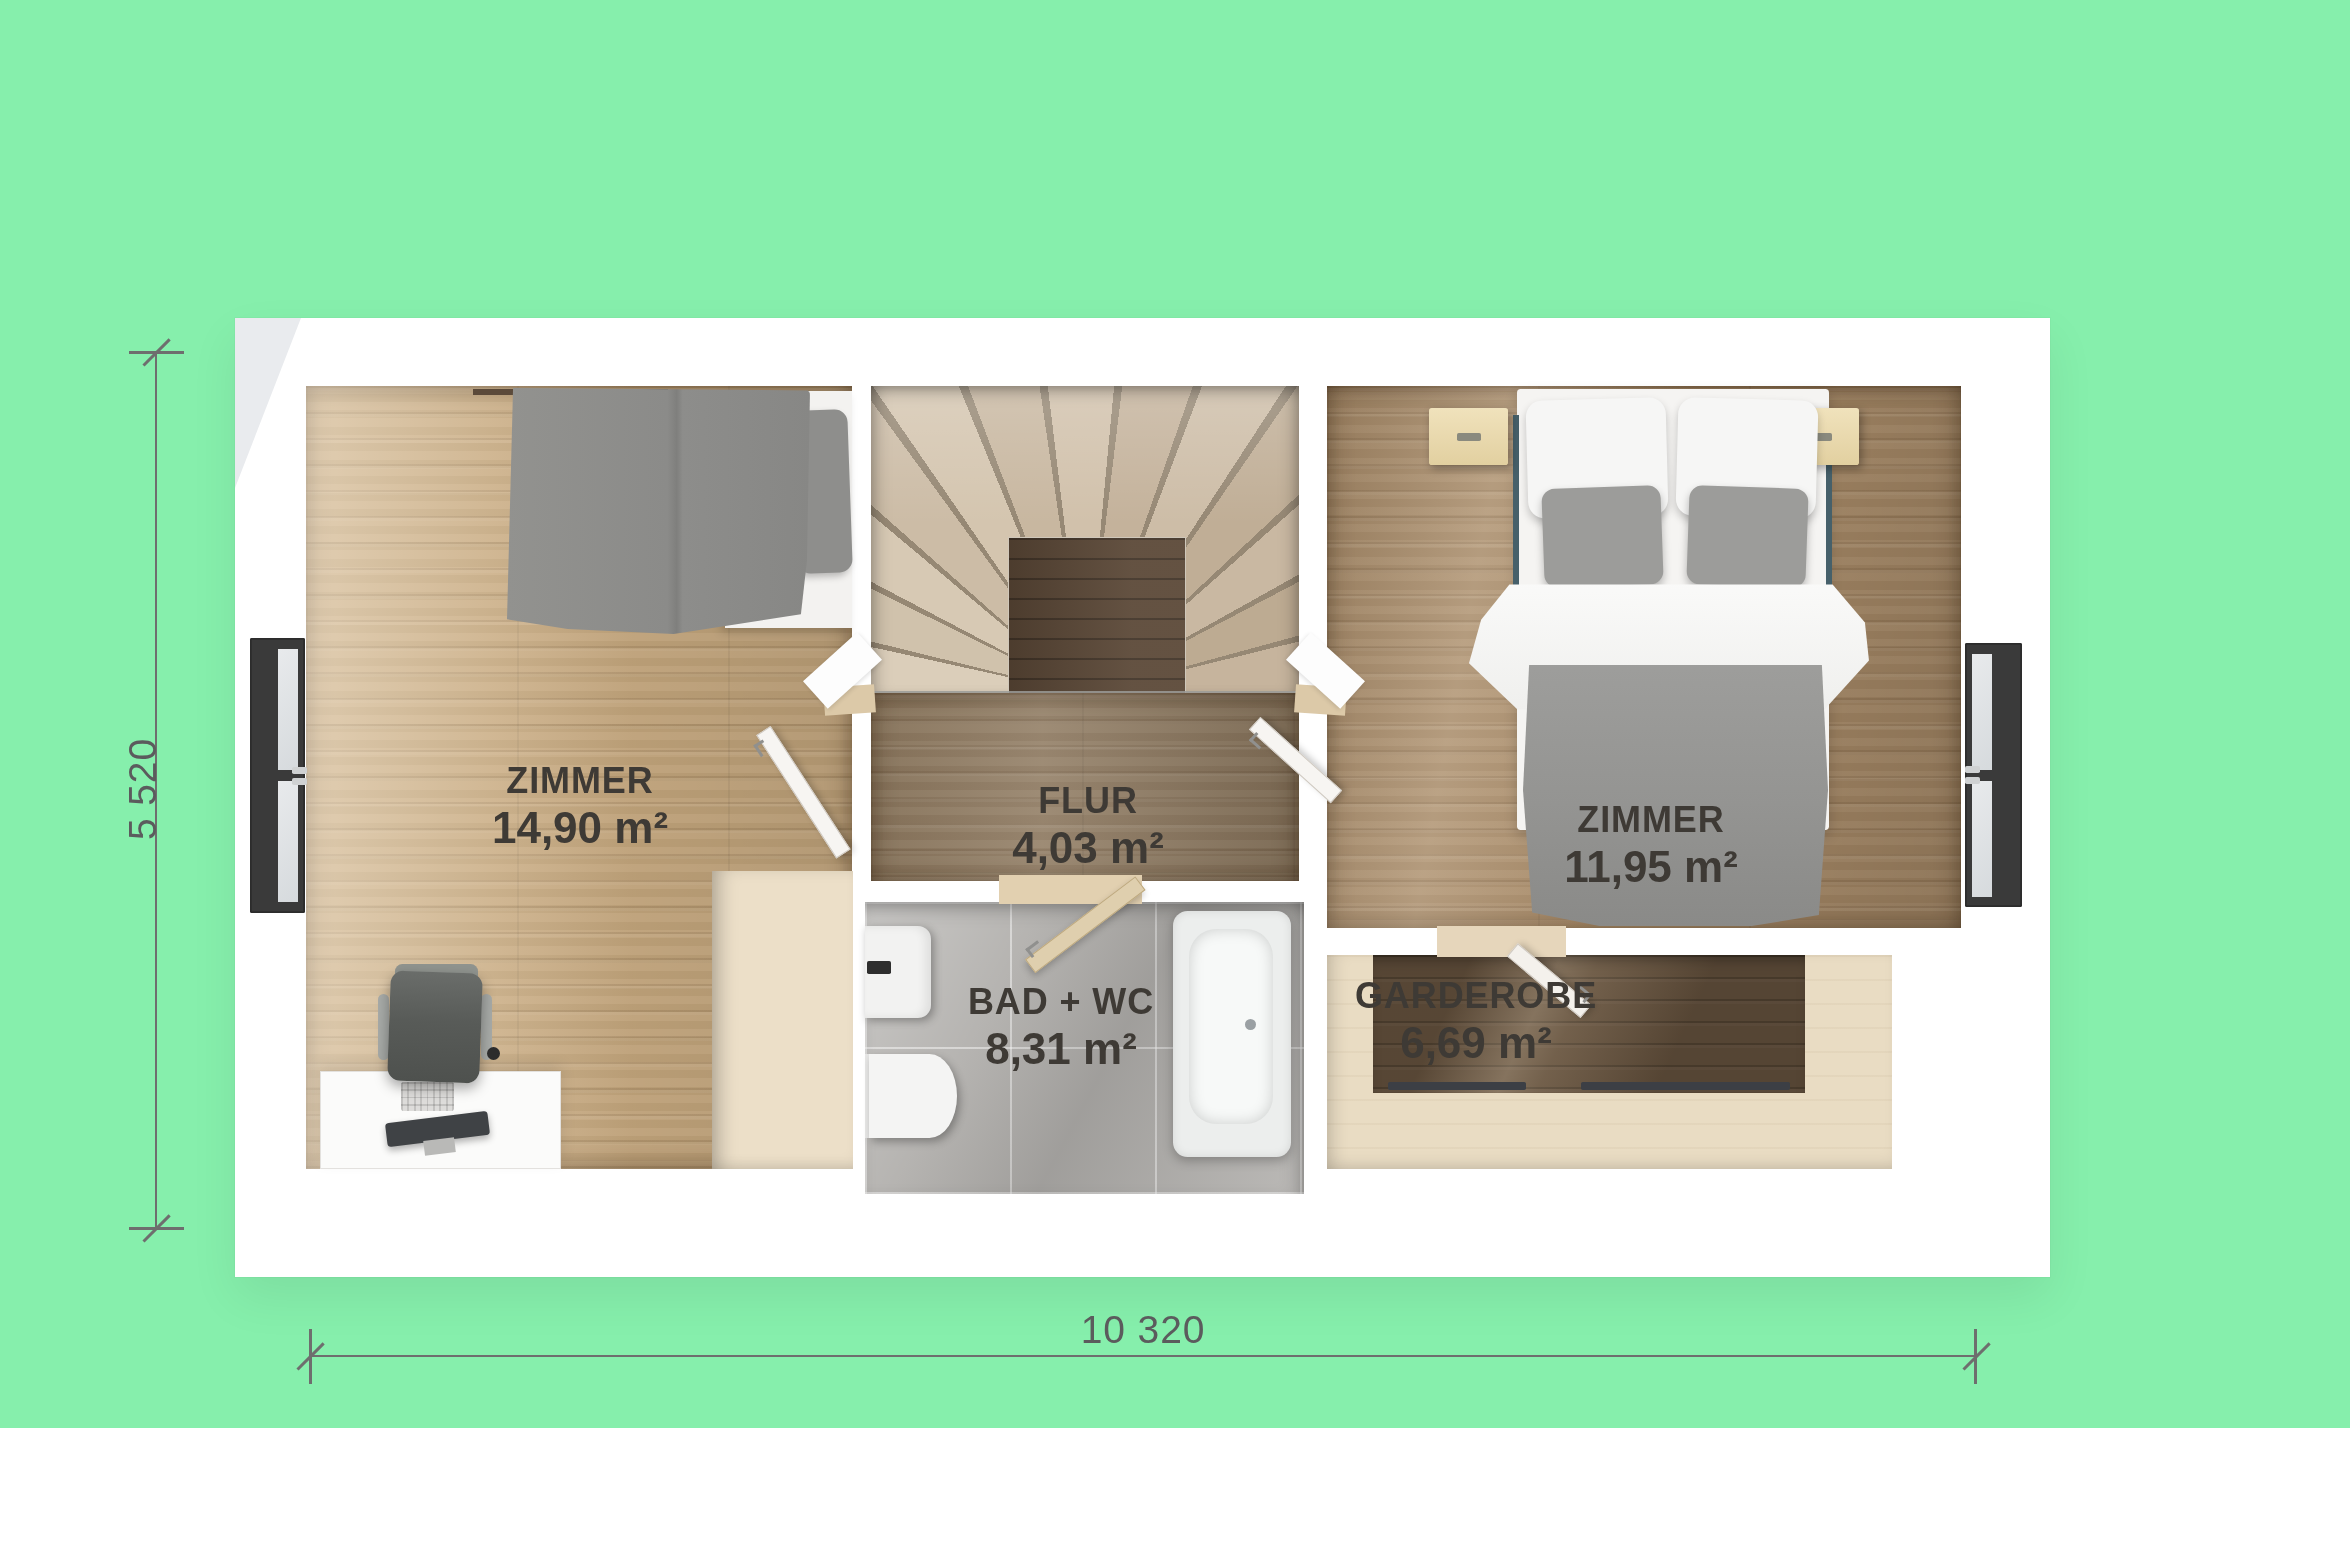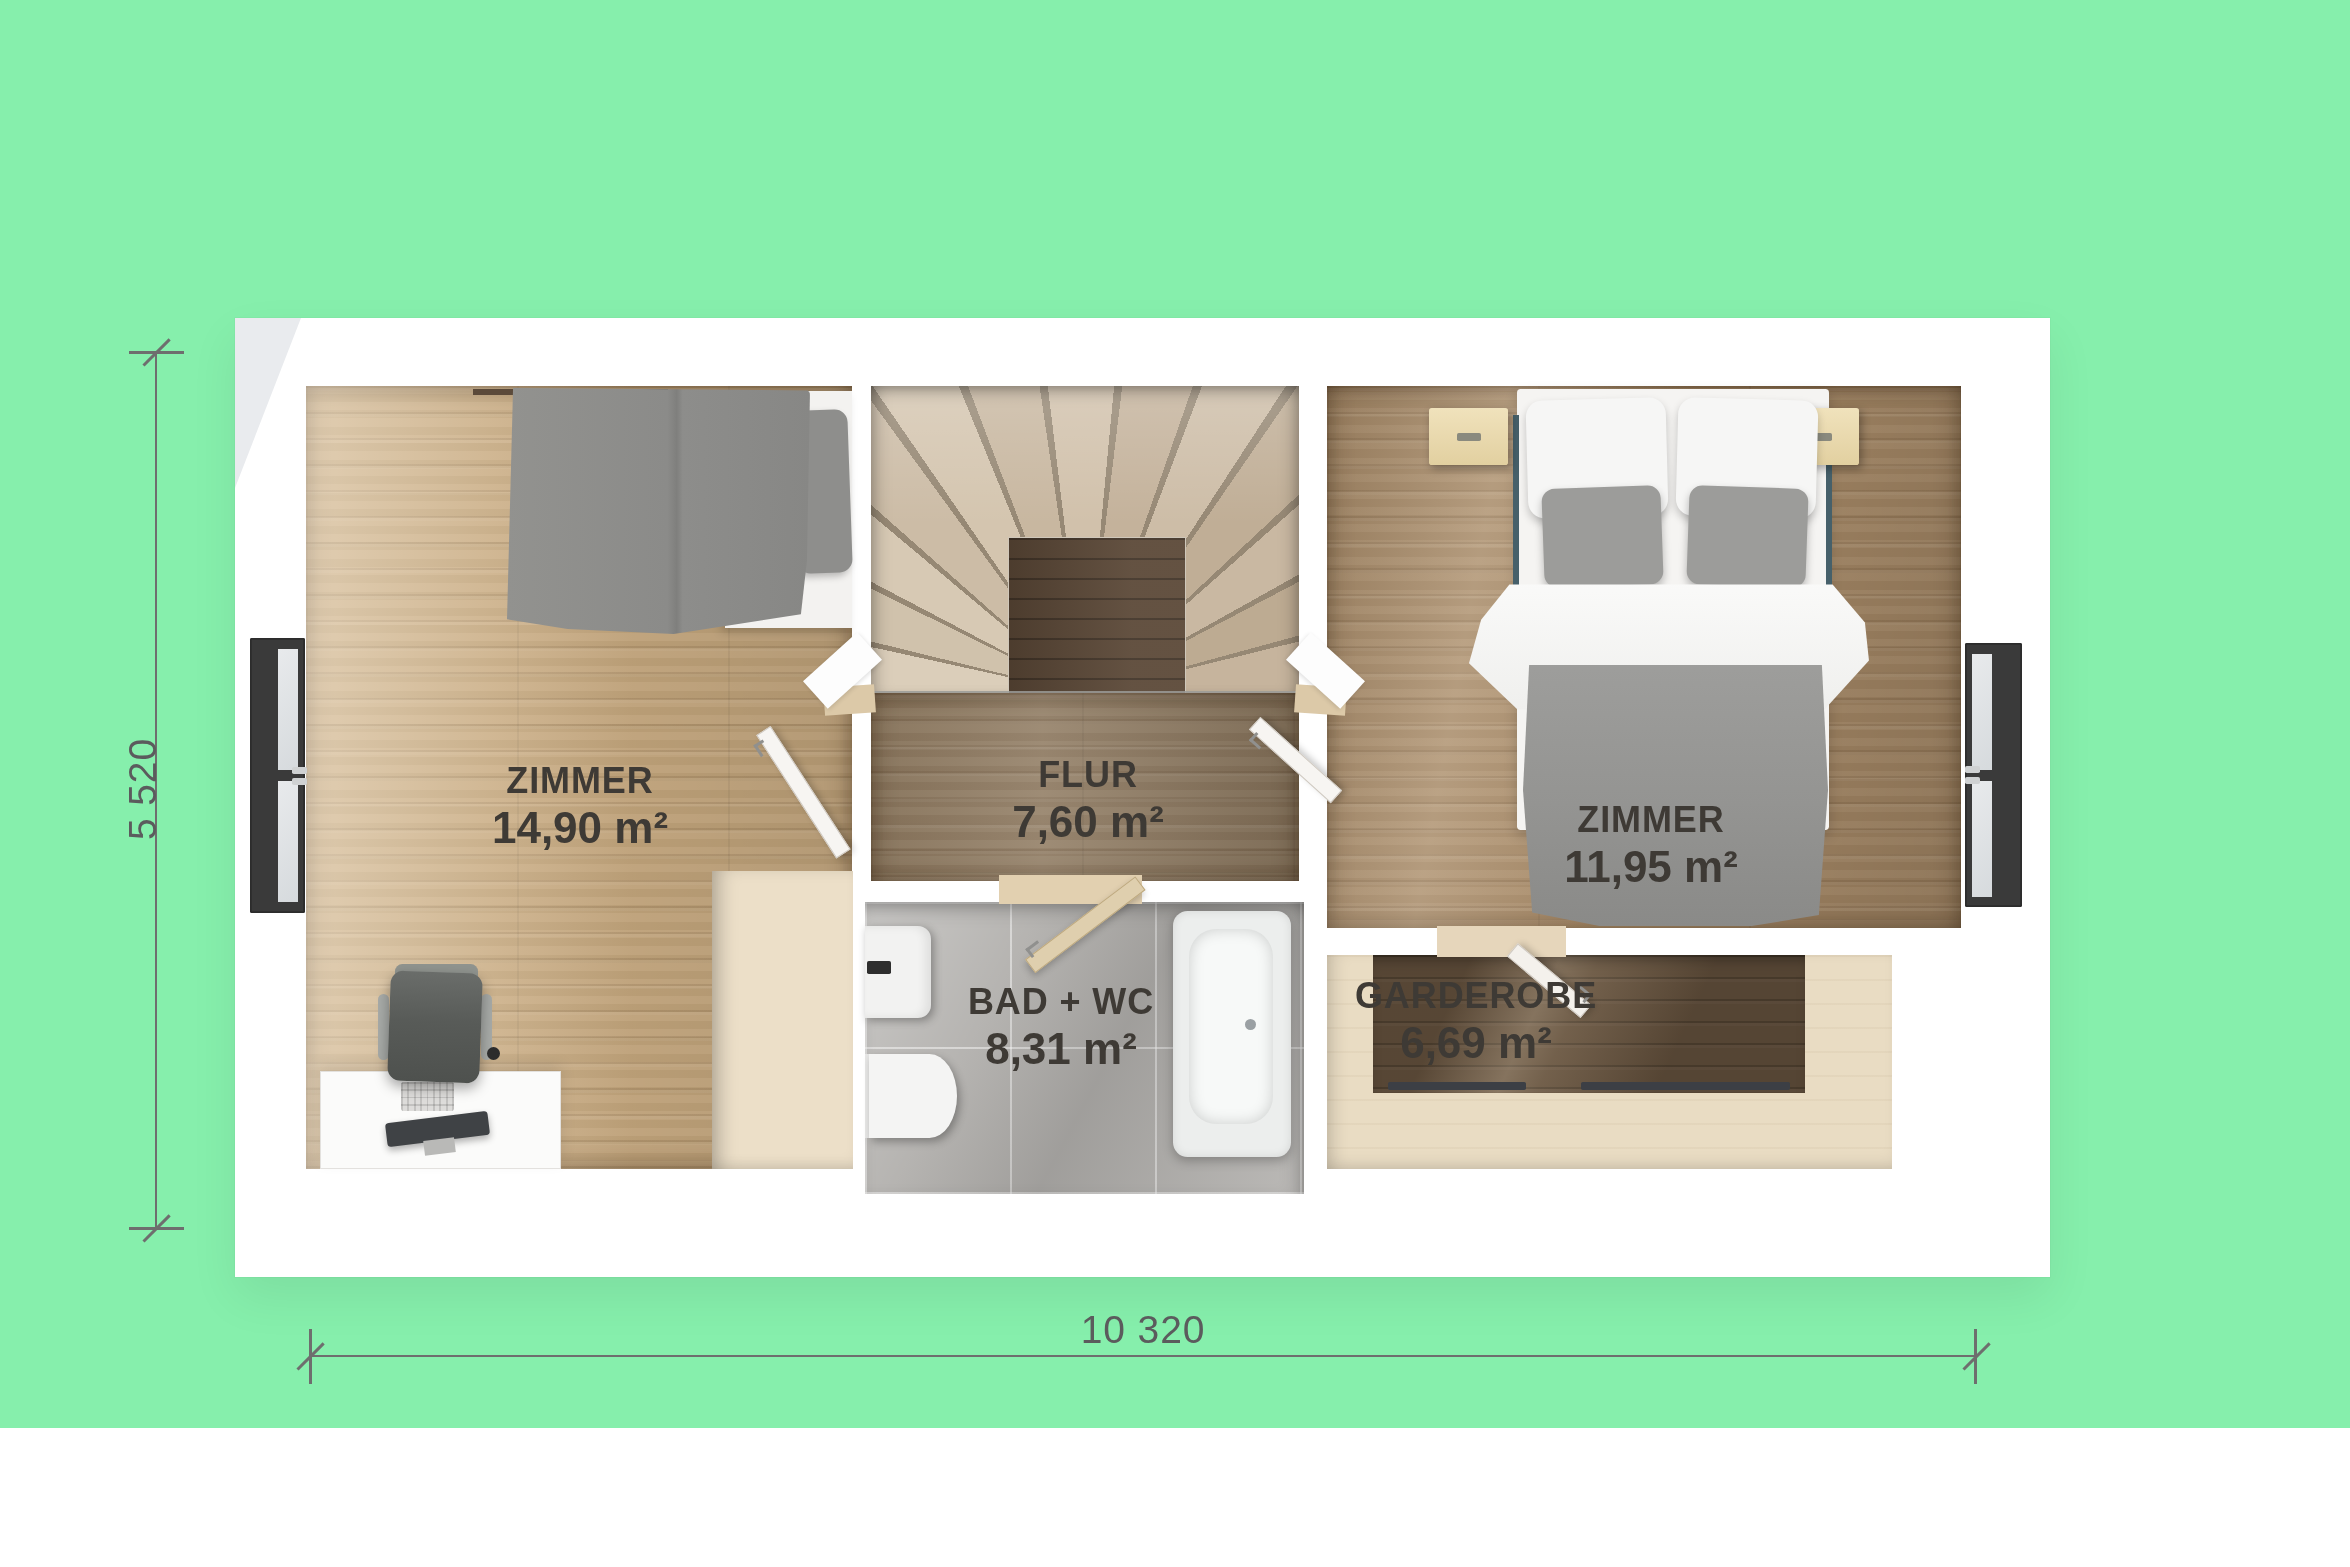--- a/index.html
+++ b/index.html
@@ -182,21 +182,21 @@
   .wl-h1 { left: 42px; top: 129px; width: 14.7px; height: 7.3px; }
   .wl-h2 { left: 42px; top: 140px; width: 14.7px; height: 7.3px; }
   .wr-h1 { left: 0px; top: 123px; width: 14.7px; height: 7.3px; }
   .wr-h2 { left: 0px; top: 134px; width: 14.7px; height: 7.3px; }
 
   
   .room-label { position: absolute; width: 294px; text-align: center; color: #3e3a35; font-weight: bold; }
   .room-label .name { font-size: 36px; letter-spacing: 0.9px; line-height: 1.18; }
   .room-label .area { font-size: 44px; line-height: 1.18; }
   .lbl-zl { left: 433px; top: 760px; }
-  .lbl-fl { left: 941px; top: 754px; }
+  .lbl-fl { left: 941px; top: 780px; }
   .lbl-zr { left: 1504px; top: 799px; }
   .lbl-bw { left: 914px; top: 981px; }
   .lbl-ga { left: 1329px; top: 975px; }
 
   
   .dim { background: #6e6e6e; }
   .dim-v-line { left: 155px; top: 352px; width: 1.8px; height: 876px; }
   .dim-v-t1 { left: 129px; top: 351px; width: 55px; height: 2.8px; }
   .dim-v-t2 { left: 129px; top: 1227px; width: 55px; height: 2.8px; }
   .dim-h-line { left: 309px; top: 1355px; width: 1667px; height: 1.8px; }
@@ -311,21 +311,21 @@
     <div class="win-handle wr-h1"></div>
     <div class="win-handle wr-h2"></div>
   </div>
 
   <div class="room-label lbl-zl">
     <div class="name">ZIMMER</div>
     <div class="area">14,90 m²</div>
   </div>
   <div class="room-label lbl-fl">
     <div class="name">FLUR</div>
-    <div class="area">7,60 m²</div>
+    <div class="area">4,03 m²</div>
   </div>
   <div class="room-label lbl-zr">
     <div class="name">ZIMMER</div>
     <div class="area">11,95 m²</div>
   </div>
   <div class="room-label lbl-bw">
     <div class="name">BAD + WC</div>
     <div class="area">8,31 m²</div>
   </div>
   <div class="room-label lbl-ga">

